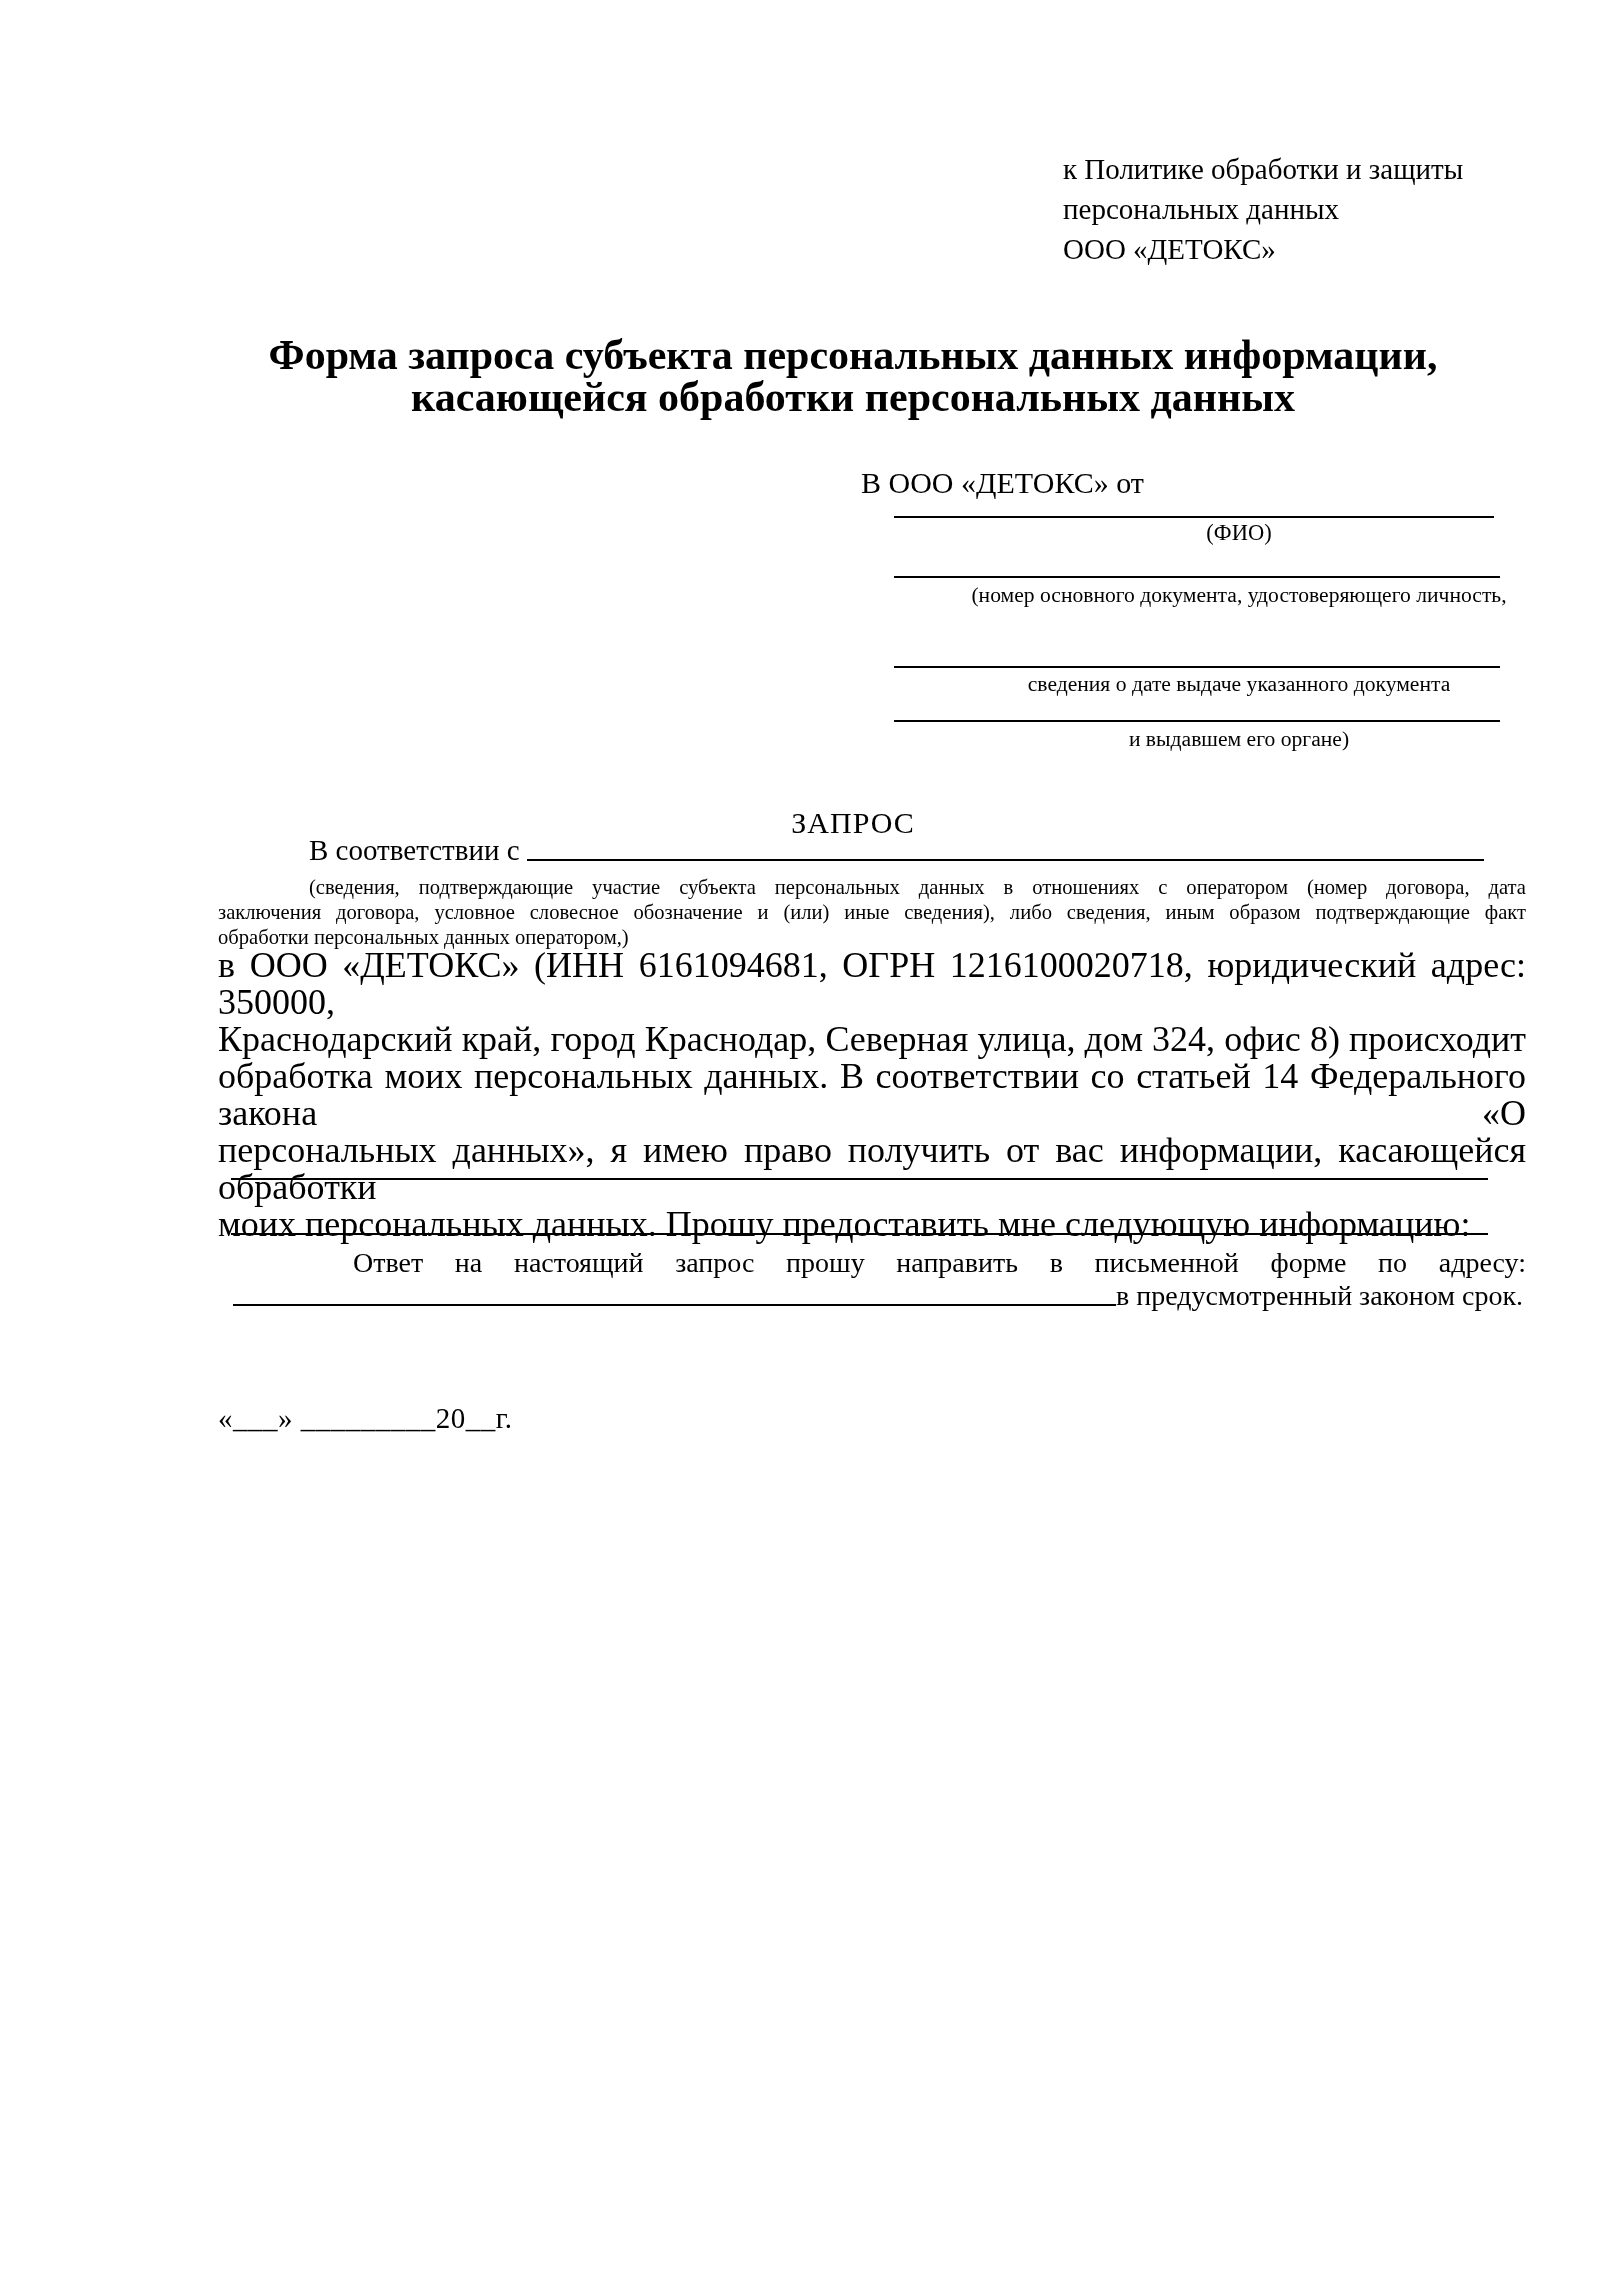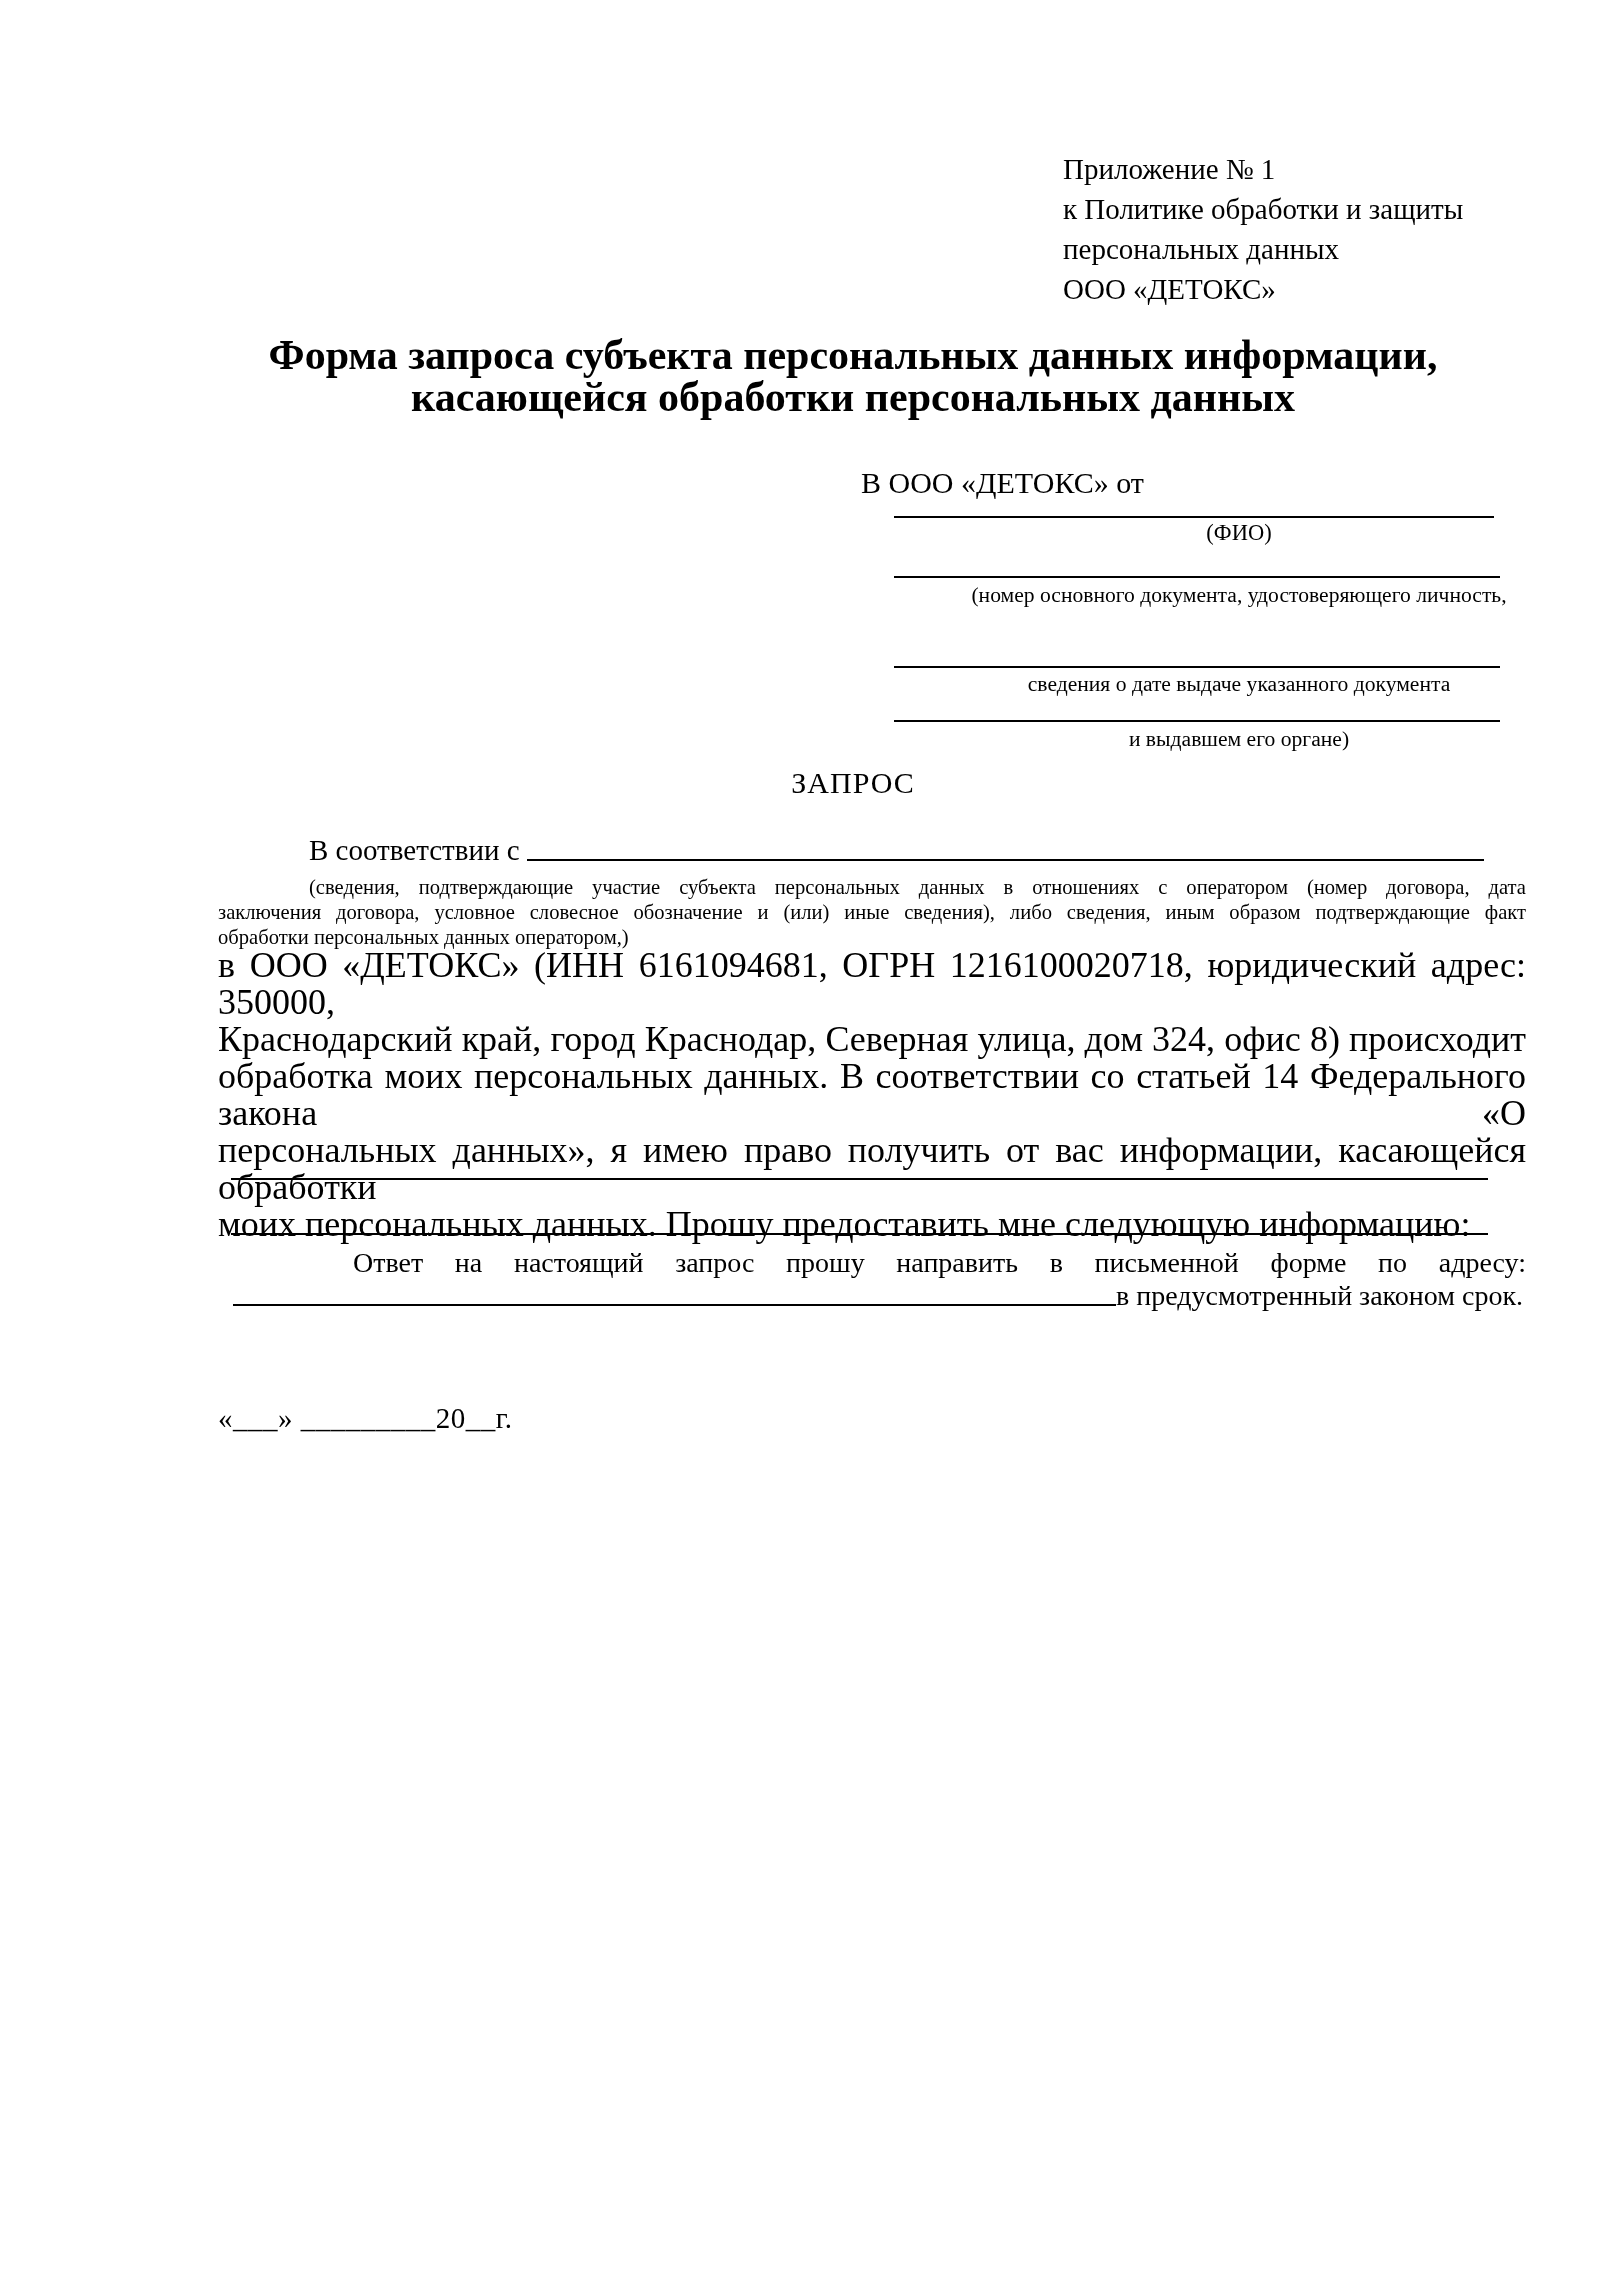--- a/index.html
+++ b/index.html
@@ -18,21 +18,21 @@
   #fl1{top:516px;width:600px}
   #fl2{top:576px}
   #fl3{top:666px}
   #fl4{top:720px}
   .flabel{position:absolute;left:936px;width:606px;text-align:center;}
   #flb1{top:520px;font-size:22.5px}
   #flb2{top:583px;font-size:21.6px}
   #flb3{top:672px;font-size:21.6px}
   #flb4{top:727px;font-size:21.6px}
 
-  .zapros{left:221px;top:766px;width:1264px;text-align:center;font-size:30px;letter-spacing:1px;}
+  .zapros{left:221px;top:806px;width:1264px;text-align:center;font-size:30px;letter-spacing:1px;}
 
   .sootv{left:218px;top:834px;width:1266px;display:flex;align-items:flex-end;font-size:29px;}
   .sootv .prefix{margin-left:91px;white-space:nowrap;}
   .blankfill{flex:1;border-bottom:2.9px solid #000;margin-bottom:5.9px;}
   .sootv .blankfill{margin-left:7.8px;}
 
   .note{left:218px;top:875px;width:1308px;font-size:20.6px;line-height:25px;}
   .jl{text-align:justify;text-align-last:justify;}
   .ind{text-indent:91px;}
 
@@ -51,21 +51,20 @@
   .sig{left:897px;top:1402px;display:flex;align-items:flex-end;font-size:29px;}
   .sig .sigline{width:404px;border-bottom:2.9px solid #000;margin-bottom:5.9px;}
   .sig .tail{white-space:nowrap;}
 </style>
 </head>
 <body>
 
 <div class="page">
 
   <div class="abs appendix">
-    <div class="nowrap">Приложение № 1</div>
     <div class="nowrap">к Политике обработки и защиты</div>
     <div class="nowrap">персональных данных</div>
     <div class="nowrap">ООО «ДЕТОКС»</div>
   </div>
 
   <div class="abs title">
     <div class="nowrap">Форма запроса субъекта персональных данных информации,</div>
     <div class="nowrap">касающейся обработки персональных данных</div>
   </div>
 

